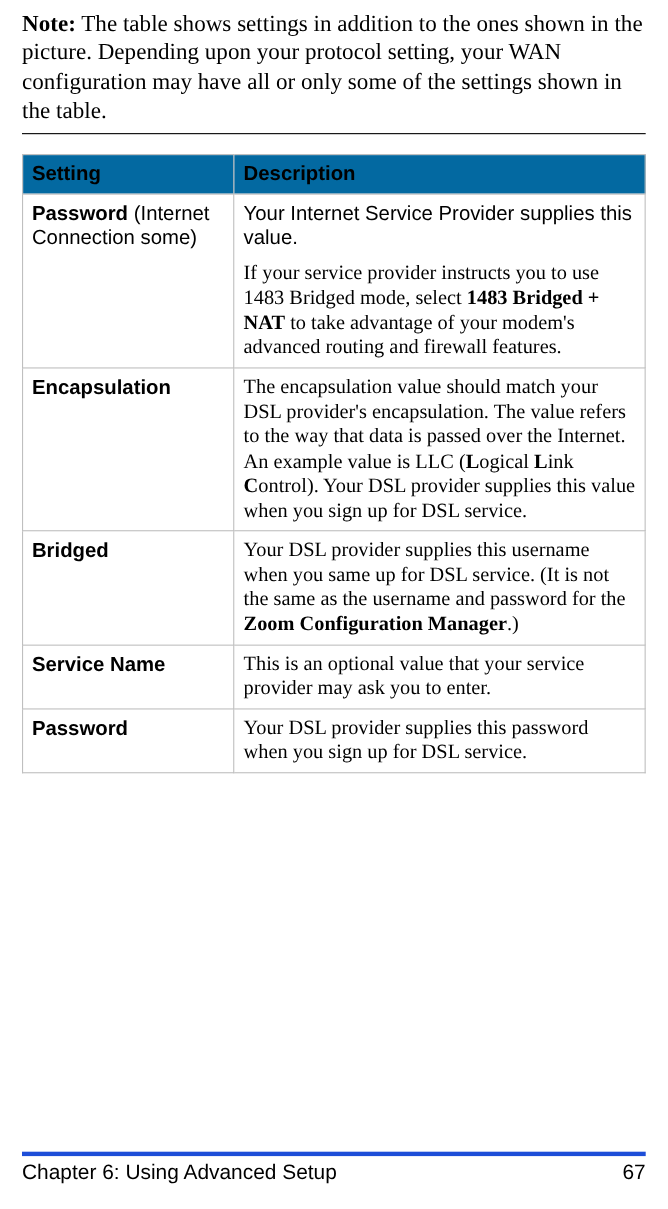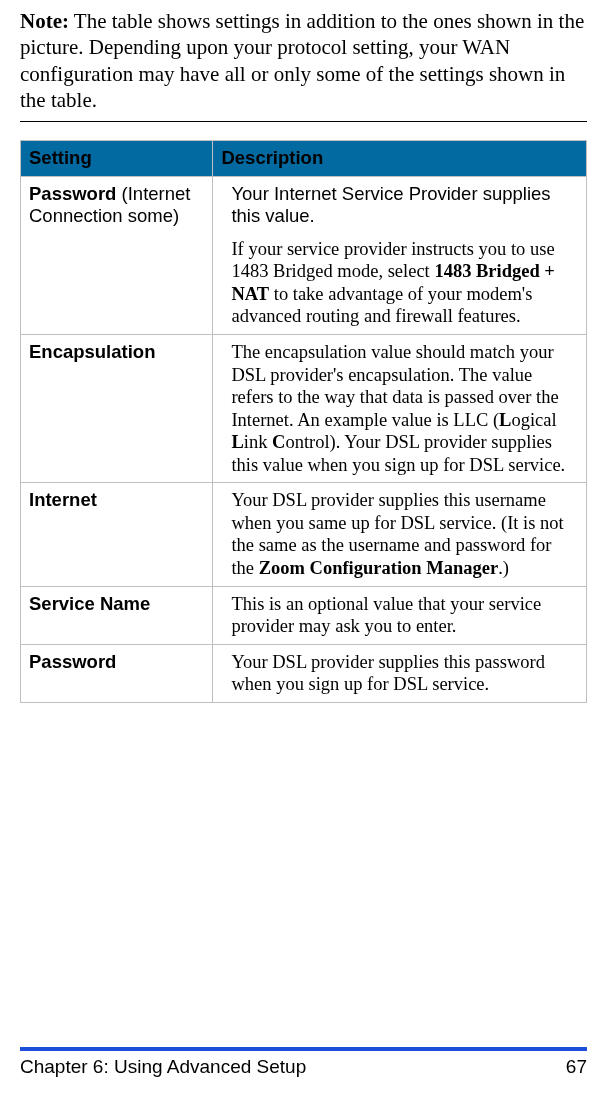--- a/index.html
+++ b/index.html
@@ -50,21 +50,21 @@
     line-height: 1.22;
   }
   table.settings th {
     background: #0369a1;
     font-weight: bold;
   }
   table.settings td.setting {
     font-weight: bold;
   }
   .normal { font-weight: normal; }
-  .desc p { margin: 0 0 10px 10px; }
+  .desc p { margin: 0 0 10px 0; }
   .desc p:last-child { margin-bottom: 0; font-family: Liberation Serif, serif; }
   .footer {
     position: absolute;
     left: 20px;
     right: 20px;
     bottom: 20px;
     border-top: 4px solid #1d4ed8;
     padding-top: 4px;
     font-family: "Gill Sans", "Gill Sans MT", "Segoe UI", sans-serif;
     font-size: 19px;
@@ -108,21 +108,21 @@
     <tr>
       <td class="setting">Encapsulation</td>
       <td class="desc">
         <p><span>The encapsulation value should match your DSL provider's encapsulation. The value refers to the way that data is passed over the Internet. An example value is LLC (</span><b>L</b><span>ogical </span><b>L</b><span>ink </span><b>C</b><span>ontrol). Your DSL provider supplies this value when you sign up for DSL service.</span></p>
       </td>
     </tr>
 
 
 
     <tr>
-      <td class="setting">Internet</td>
+      <td class="setting">Bridged</td>
       <td class="desc">
         <p><span>Your DSL provider supplies this username when you same up for DSL service. (It is not the same as the username and password for the </span><b>Zoom Configuration Manager</b><span>.)</span></p>
       </td>
     </tr>
 
     <tr>
       <td class="setting">Service Name</td>
       <td class="desc">
         <p>This is an optional value that your service provider may ask you to enter.</p>
       </td>

